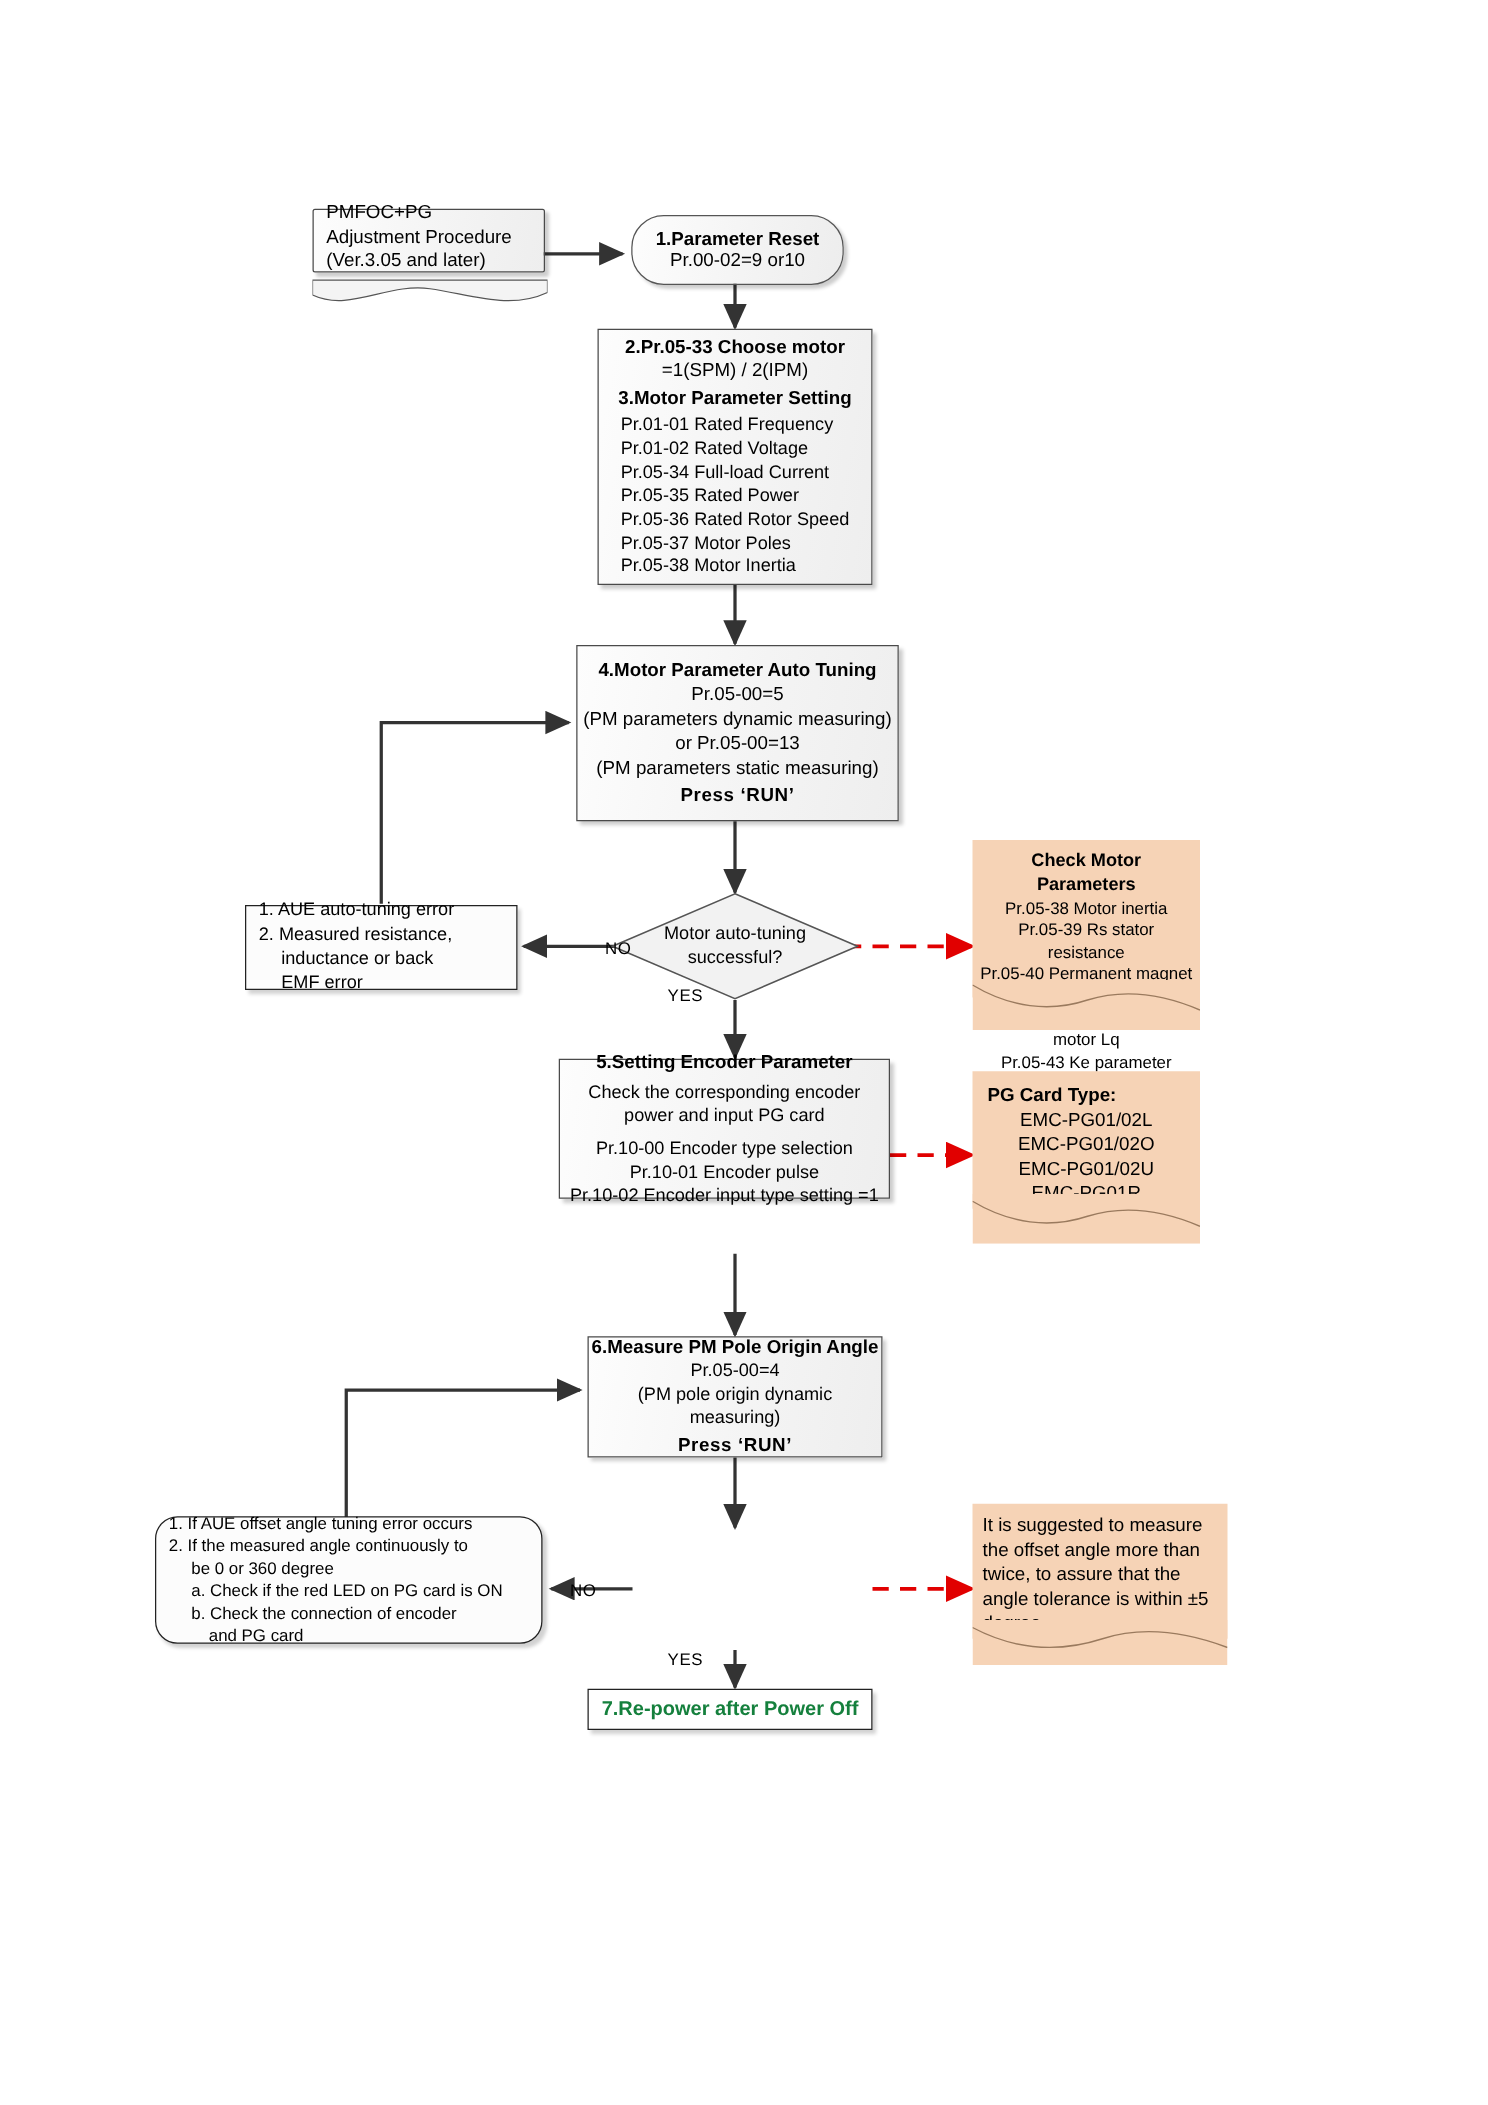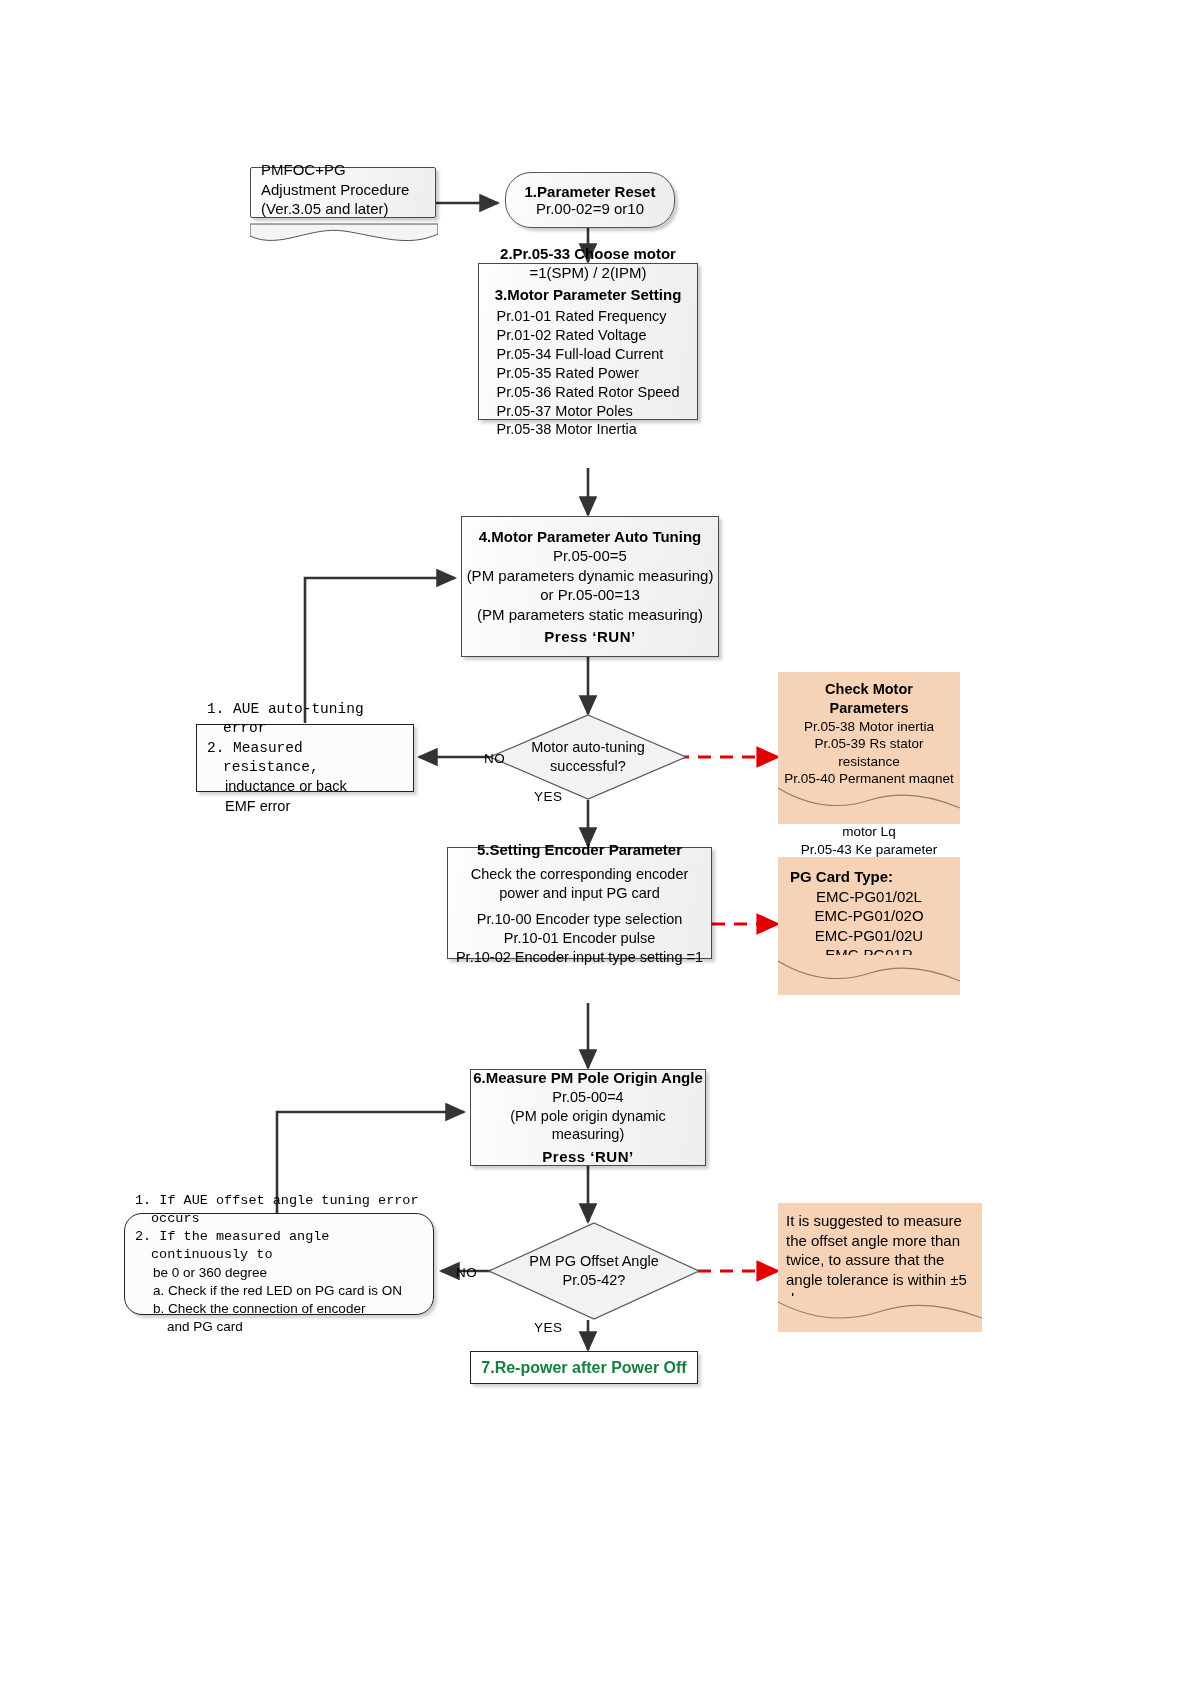--- a/index.html
+++ b/index.html
@@ -61,21 +61,21 @@
   .redbox{
     border:1px solid #222;background:#fff;
     box-shadow:3px 3px 3px rgba(0,0,0,.18);
     display:flex;justify-content:center;align-items:center;
     color:#15803d;font-weight:bold;font-size:16px;
   }
 
   .sub{display:block;}
   .ind{display:block;text-align:left;}
   .numlist{padding:6px 8px 6px 10px;font-size:14.5px;line-height:1.33;}
-  .numlist .li{display:block;padding-left:16px;text-indent:-16px;font-family:Liberation Mono, monospace;}
+  .numlist .li{display:block;padding-left:16px;text-indent:-16px;}
   .numlist .li2{display:block;padding-left:32px;text-indent:-14px;}
 </style>
 </head>
 <body>
 
 <div id="canvas">
 
   <svg width="1190" height="1684" style="position:absolute;left:0;top:0;">
     <defs>
       <marker id="ah" markerWidth="9" markerHeight="9" refX="7.2" refY="3.6" orient="auto">
@@ -128,21 +128,21 @@
   </div>
   <svg class="node" style="left:250px;top:222px;width:188px;height:26px;">
     <path d="M0,2 L0,14 C30,28 60,4 94,9 C128,14 158,26 188,12 L188,2 Z" fill="#f4f4f4" stroke="#555" stroke-width="1"></path>
   </svg>
 
   <div class="term" style="left:505px;top:172px;width:168px;height:54px;">
     <span class="t15 ttl">1.Parameter Reset</span>
     <span class="t15">Pr.00-02=9 or10</span>
   </div>
 
-  <div class="node proc" style="left:478px;top:263px;width:220px;height:157px;">
+  <div class="node proc" style="left:478px;top:263px;width:220px;height:205px;">
     <div style="width:100%;box-sizing:border-box;padding:4px 6px;">
       <span class="t15 ttl ln">2.Pr.05-33 Choose motor</span>
       <span class="t15 ln sub">=1(SPM) / 2(IPM)</span>
       <span class="t15 ttl ln sub" style="margin-top:2px;">3.Motor Parameter Setting</span>
       <div style="margin-top:3px;display:inline-block;text-align:left;">
         <span class="t14 ln ind">Pr.01-01 Rated Frequency</span>
         <span class="t14 ln ind">Pr.01-02 Rated Voltage</span>
         <span class="t14 ln ind">Pr.05-34 Full-load Current</span>
         <span class="t14 ln ind">Pr.05-35 Rated Power</span>
         <span class="t14 ln ind">Pr.05-36 Rated Rotor Speed</span>
@@ -228,29 +228,20 @@
 
   <div class="node proc" style="left:470px;top:1069px;width:236px;height:97px;">
     <div style="width:100%;box-sizing:border-box;padding:2px;">
       <span class="t15 ttl ln">6.Measure PM Pole Origin Angle</span>
       <span class="t14 ln sub">Pr.05-00=4</span>
       <span class="t14 ln sub">(PM pole origin dynamic measuring)</span>
       <span class="t15 ttl ln sub" style="margin-top:3px;letter-spacing:.5px;">Press  ‘RUN’</span>
     </div>
   </div>
 
-  <div class="diamond" style="left:488px;top:1222px;width:212px;height:98px;">
-    <svg width="212" height="98" style="position:absolute;left:0;top:0;">
-      <polygon points="106,1 211,49 106,97 1,49" fill="#f2f2f2" stroke="#555" stroke-width="1.2"></polygon>
-    </svg>
-    <div class="dtext">
-      <span>PM PG Offset Angle</span>
-      <span>Pr.05-42?</span>
-    </div>
-  </div>
   <div class="edgelabel" style="left:456px;top:1265px;">NO</div>
   <div class="edgelabel" style="left:534px;top:1320px;">YES</div>
 
   <div class="node plain" style="left:124px;top:1213px;width:310px;height:102px;border-radius:18px;">
     <div class="numlist" style="font-size:13.5px;">
       <span class="li">1. If AUE offset angle tuning error occurs</span>
       <span class="li">2. If the measured angle continuously to</span>
       <span class="li2">be 0 or 360 degree</span>
       <span class="li2">a. Check if the red LED on PG card is ON</span>
       <span class="li2">b. Check the connection of encoder</span>

